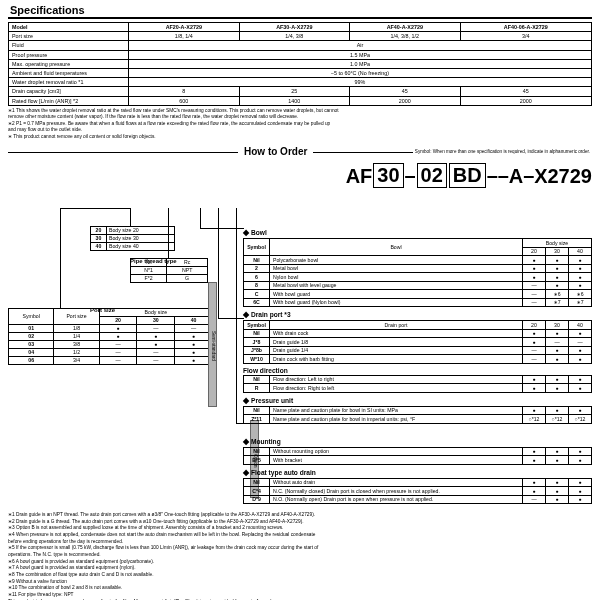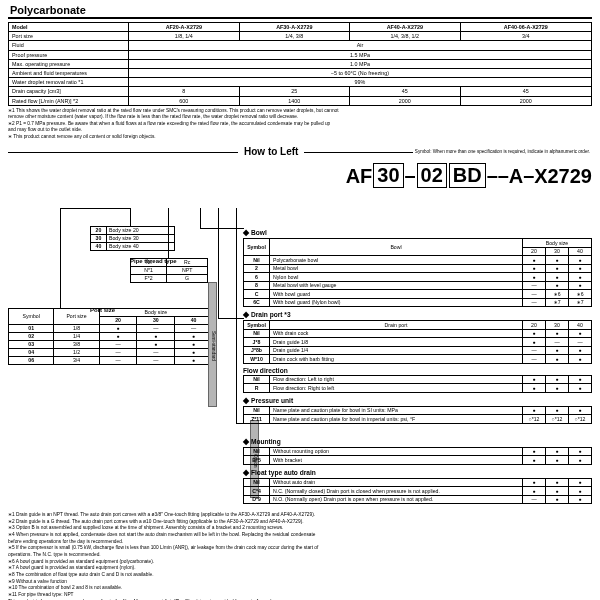--- a/index.html
+++ b/index.html
@@ -99,21 +99,21 @@
 
   
   .bottom-notes { position: absolute; left: 8px; top: 512px; width: 584px; font-size: 4.8px; line-height: 1.33; }
   .bottom-notes div { margin-bottom: 0.3px; }
 </style>
 </head>
 <body>
 
 <div class="page">
 
-  <div class="spec-title">Polycarbonate</div>
+  <div class="spec-title">Specifications</div>
 
   <table class="spec-table">
     <tbody>
         <tr class="head">
       <td class="lbl">Model</td>
       <td>AF20-A-X2729</td>
       <td>AF30-A-X2729</td>
       <td>AF40-A-X2729</td>
       <td>AF40-06-A-X2729</td>
     </tr>
@@ -164,21 +164,21 @@
   <div class="notes">
     <div>∗1  This shows the water droplet removal ratio at the rated flow rate under SMC's measuring conditions. This product can remove water droplets, but cannot</div>
     <div>     remove other moisture content (water vapor). If the flow rate is less than the rated flow rate, the water droplet removal ratio will decrease.</div>
     <div>∗2  P1 = 0.7 MPa pressure. Be aware that when a fluid flows at a flow rate exceeding the rated flow rate, the accumulated condensate may be pulled up</div>
     <div>     and may flow out to the outlet side.</div>
     <div>∗  This product cannot remove any oil content or solid foreign objects.</div>
   </div>
 
   <div class="hto-bar">
     <div class="hto-line"></div>
-    <div class="hto-title">How to Left</div>
+    <div class="hto-title">How to Order</div>
     <div class="hto-note">Symbol: When more than one specification is required, indicate in alphanumeric order.</div>
   </div>
 
   <div class="model-row">
     <span class="seg">AF</span><span class="boxed">30</span><span class="dash">–</span><span class="boxed">02</span><span class="boxed">BD</span><span class="dash">–</span><span class="dash">–</span><span class="seg">A</span><span class="dash">–</span><span class="seg">X2729</span>
   </div>
 
   <div class="ln" style="left:130px; top:208px; width:1px; height:18px;"></div>
   <div class="ln" style="left:168px; top:208px; width:1px; height:50px;"></div>
   <div class="ln" style="left:60px;  top:208px; width:1px; height:100px;"></div>

